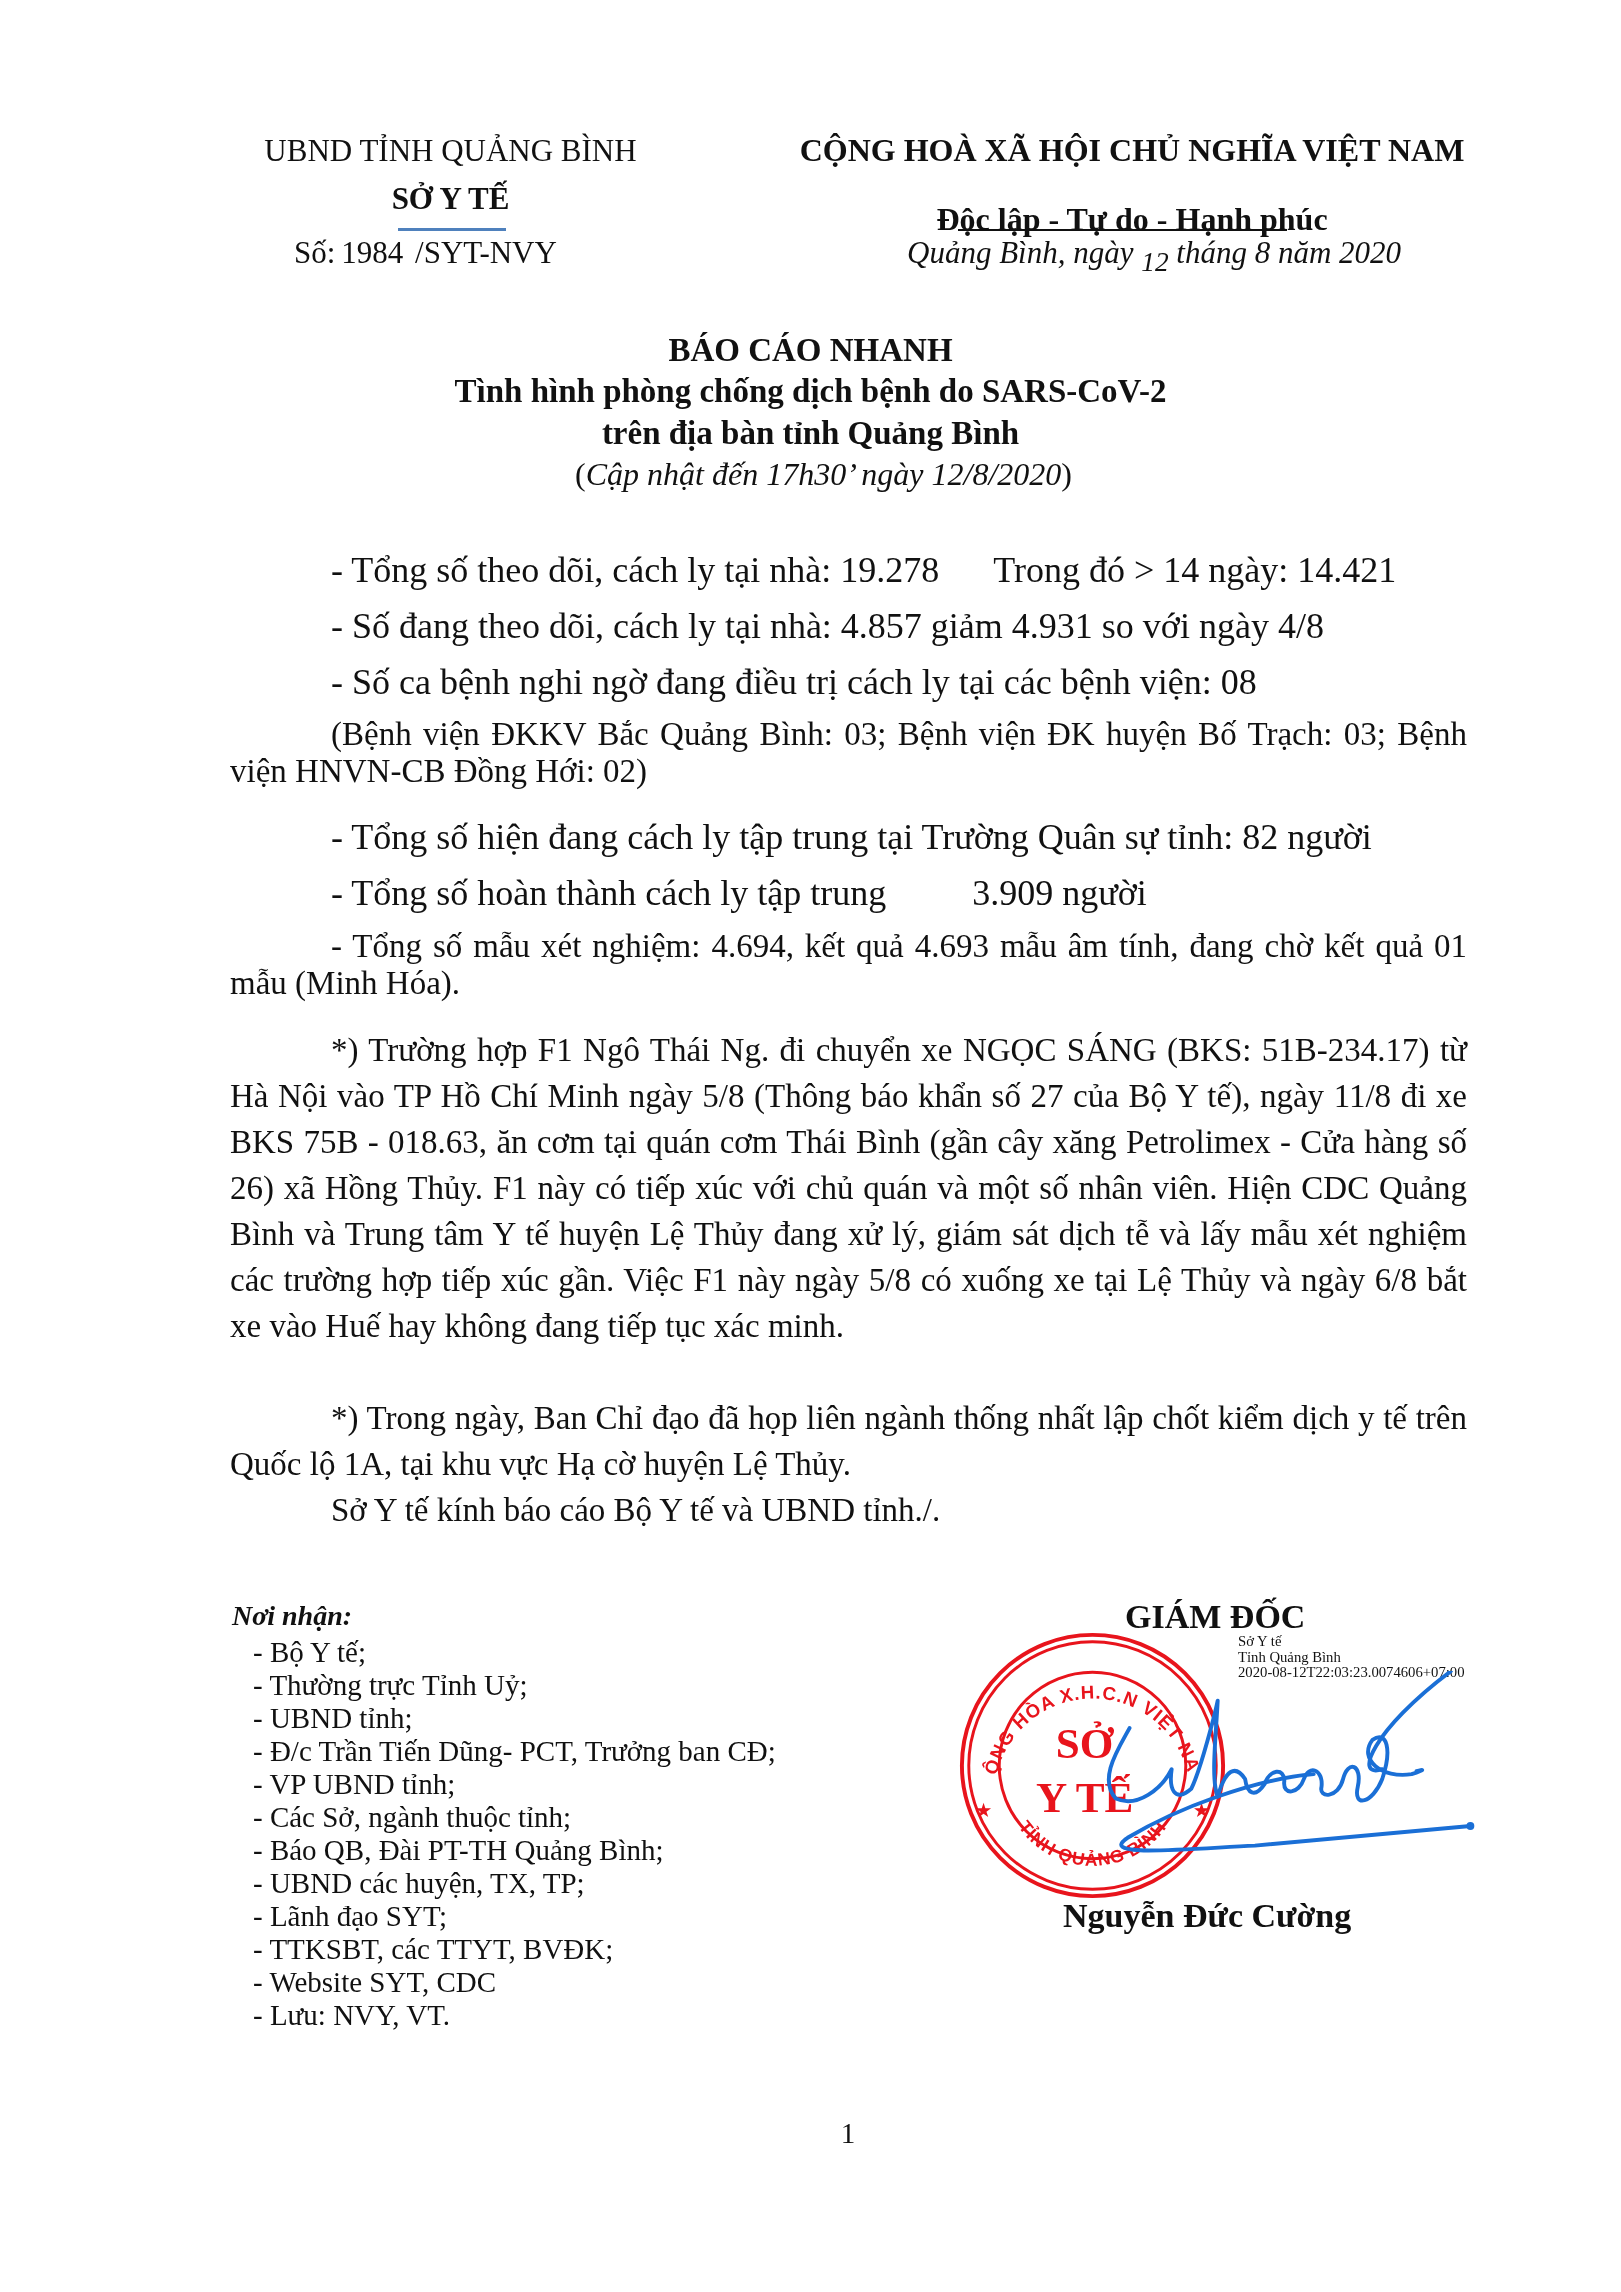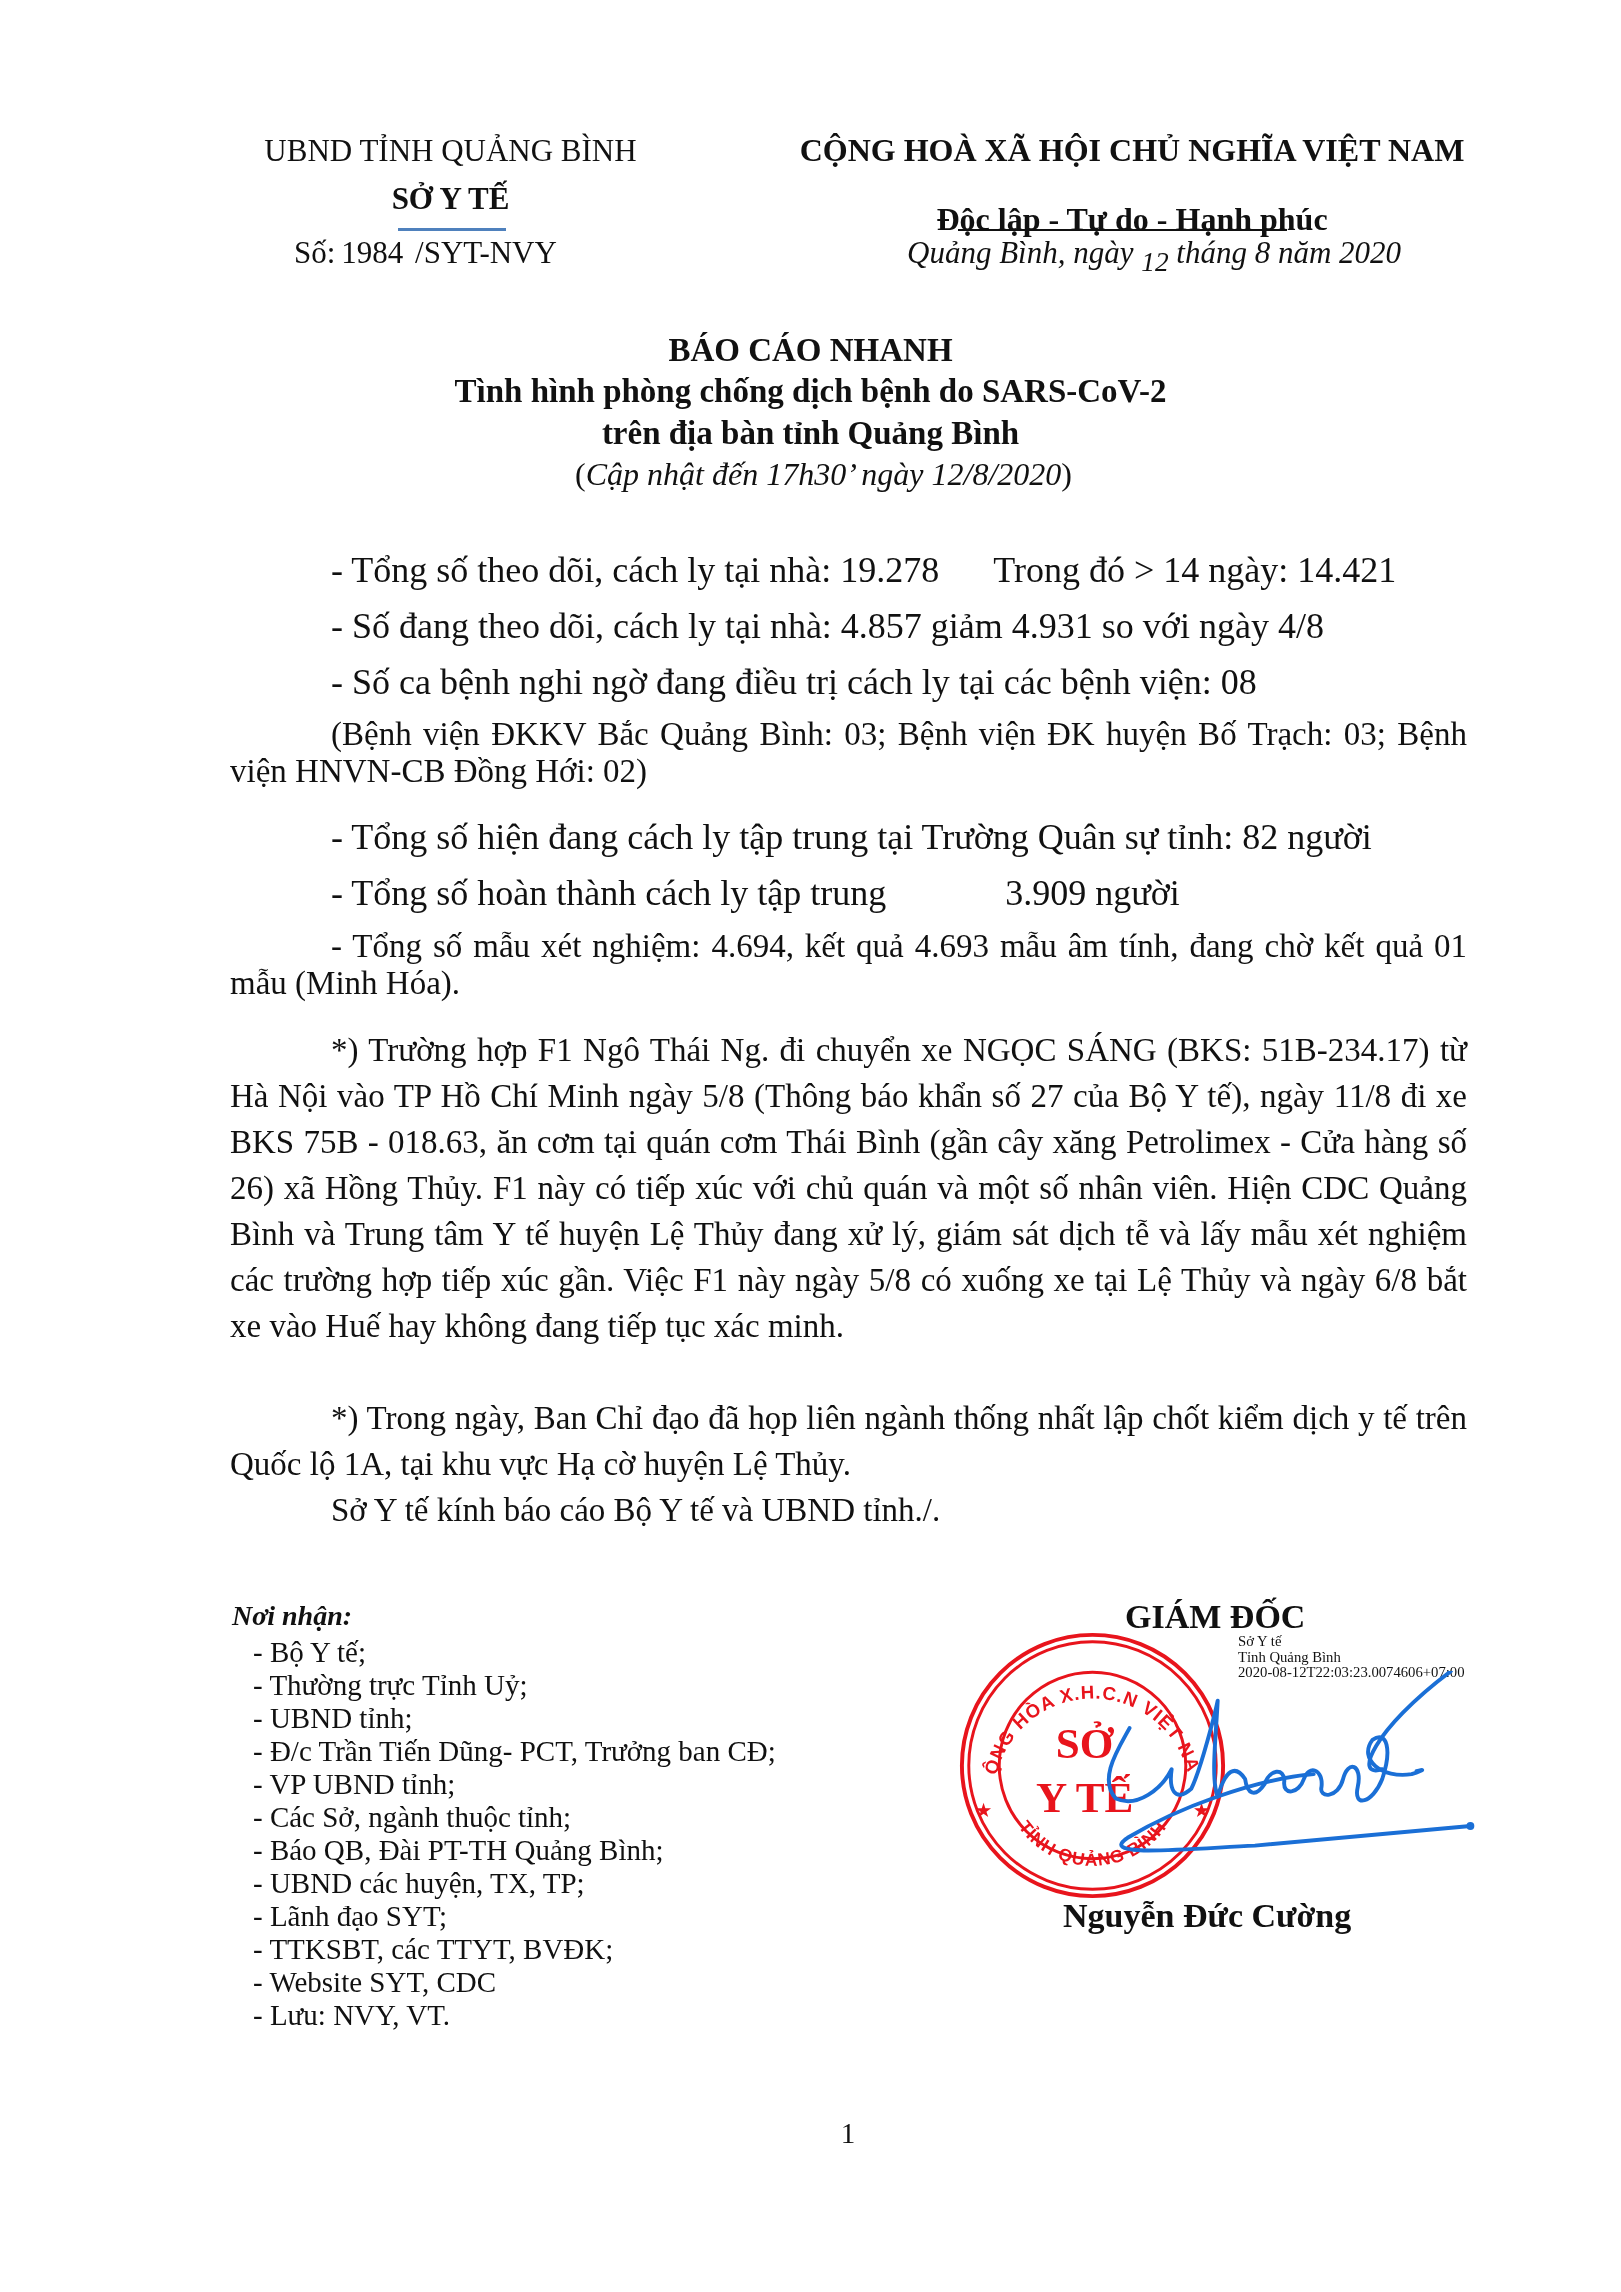--- a/index.html
+++ b/index.html
@@ -60,21 +60,21 @@
 </div>
 <div class="body-line" style="top:661px; padding-left:101px; box-sizing:border-box;">
   <span>- Số ca bệnh nghi ngờ đang điều trị cách ly tại các bệnh viện: 08</span>
 </div>
 <div class="para para-tight" style="top:716px;">(Bệnh viện ĐKKV Bắc Quảng Bình: 03; Bệnh viện ĐK huyện Bố Trạch: 03; Bệnh viện HNVN-CB Đồng Hới: 02)</div>
 <div class="body-line" style="top:816px; padding-left:101px; box-sizing:border-box;">
   <span>- Tổng số hiện đang cách ly tập trung tại Trường Quân sự tỉnh: 82 người</span>
 </div>
 <div class="body-line" style="top:872px; padding-left:101px; box-sizing:border-box;">
   <span>- Tổng số hoàn thành cách ly tập trung</span>
-  <span style="margin-left:110px;">3.909 người</span>
+  <span style="margin-left:77px;">3.909 người</span>
 </div>
 <div class="para para-tight" style="top:928px;">- Tổng số mẫu xét nghiệm: 4.694, kết quả 4.693 mẫu âm tính, đang chờ kết quả 01 mẫu (Minh Hóa).</div>
 
 <div class="para" style="top:1027px;">*) Trường hợp F1 Ngô Thái Ng. đi chuyển xe NGỌC SÁNG (BKS: 51B-234.17) từ Hà Nội vào TP Hồ Chí Minh ngày 5/8 (Thông báo khẩn số 27 của Bộ Y tế), ngày 11/8 đi xe BKS 75B - 018.63, ăn cơm tại quán cơm Thái Bình (gần cây xăng Petrolimex - Cửa hàng số 26) xã Hồng Thủy. F1 này có tiếp xúc với chủ quán và một số nhân viên. Hiện CDC Quảng Bình và Trung tâm Y tế huyện Lệ Thủy đang xử lý, giám sát dịch tễ và lấy mẫu xét nghiệm các trường hợp tiếp xúc gần. Việc F1 này ngày 5/8 có xuống xe tại Lệ Thủy và ngày 6/8 bắt xe vào Huế hay không đang tiếp tục xác minh.</div>
 <div class="para" style="top:1395px;">*) Trong ngày, Ban Chỉ đạo đã họp liên ngành thống nhất lập chốt kiểm dịch y tế trên Quốc lộ 1A, tại khu vực Hạ cờ huyện Lệ Thủy.</div>
 <div class="para" style="top:1487px;">Sở Y tế kính báo cáo Bộ Y tế và UBND tỉnh./.</div>
 
 <div class="abs recv-title" style="left:232px; top:1600px;">Nơi nhận:</div>
 <div class="abs" style="left:253px; top:1636px;">
   <div class="recv-item">- Bộ Y tế;</div>

